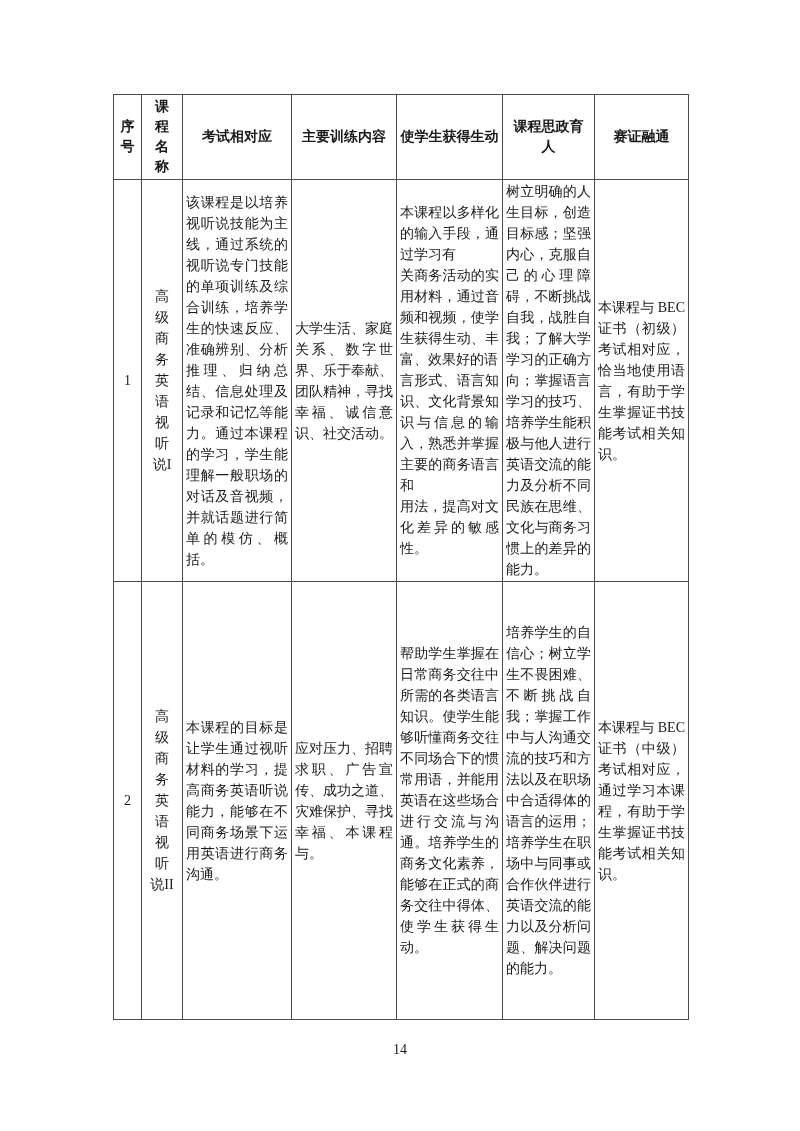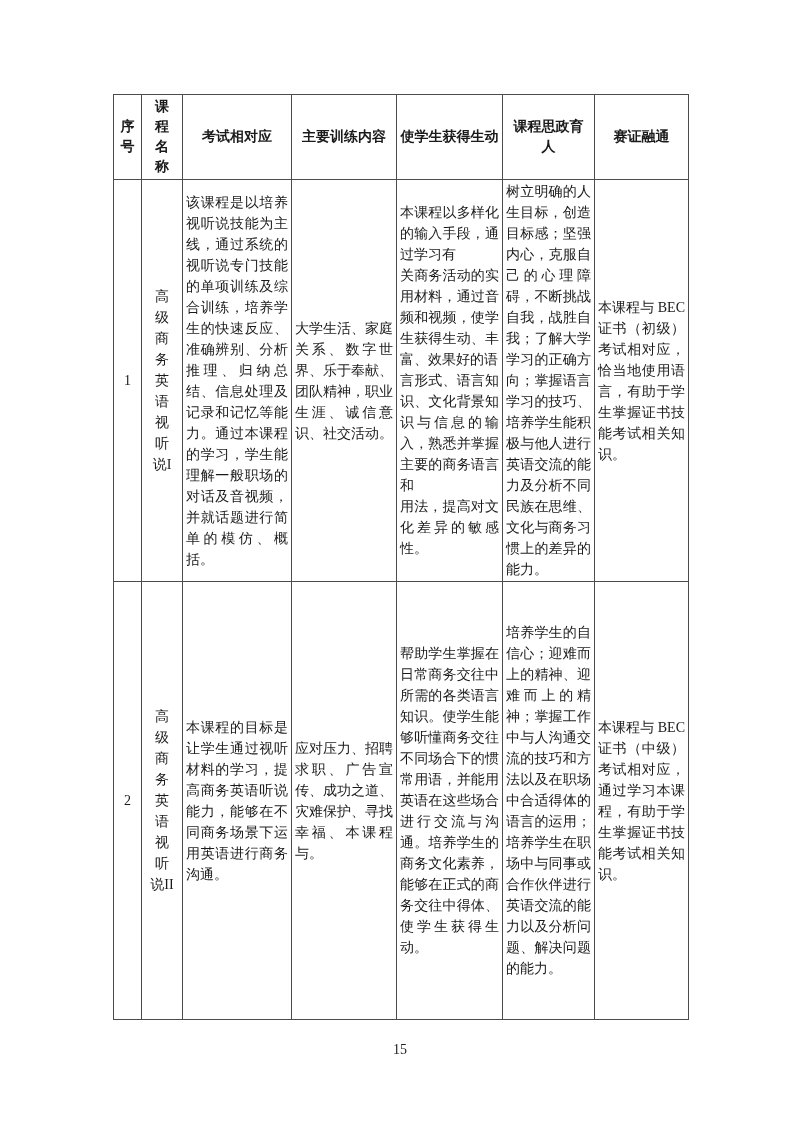--- a/index.html
+++ b/index.html
@@ -93,21 +93,21 @@
         <td class="center-cell">高
 级
 商
 务
 英
 语
 视
 听
 说I</td>
         <td>该课程是以培养视听说技能为主线，通过系统的视听说专门技能的单项训练及综合训练，培养学生的快速反应、准确辨别、分析推理、归纳总结、信息处理及记录和记忆等能力。通过本课程的学习，学生能理解一般职场的对话及音视频，并就话题进行简单的模仿、概括。</td>
-        <td>大学生活、家庭关系、数字世界、乐于奉献、团队精神，职业生涯、诚信意识、社交活动。</td>
+        <td>大学生活、家庭关系、数字世界、乐于奉献、团队精神，寻找幸福、诚信意识、社交活动。</td>
         <td>本课程以多样化的输入手段，通过学习有
 关商务活动的实用材料，通过音频和视频，使学生获得生动、丰富、效果好的语
 言形式、语言知识、文化背景知识与信息的输入，熟悉并掌握主要的商务语言和
 用法，提高对文化差异的敏感性。</td>
         <td>树立明确的人生目标，创造目标感；坚强内心，克服自己的心理障碍，不断挑战自我，战胜自我；了解大学学习的正确方向；掌握语言学习的技巧、培养学生能积极与他人进行英语交流的能力及分析不同民族在思维、文化与商务习惯上的差异的能力。</td>
         <td>本课程与 BEC 证书（初级）考试相对应，恰当地使用语言，有助于学生掌握证书技能考试相关知识。</td>
       </tr>
       <tr class="body-row-2">
         <td class="center-cell">2</td>
         <td class="center-cell">高
@@ -115,21 +115,21 @@
 商
 务
 英
 语
 视
 听
 说II</td>
         <td>本课程的目标是让学生通过视听材料的学习，提高商务英语听说能力，能够在不同商务场景下运用英语进行商务沟通。</td>
         <td>应对压力、招聘求职、广告宣传、成功之道、灾难保护、寻找幸福、本课程与。</td>
         <td>帮助学生掌握在日常商务交往中所需的各类语言知识。使学生能够听懂商务交往不同场合下的惯常用语，并能用英语在这些场合进行交流与沟通。培养学生的商务文化素养，能够在正式的商务交往中得体、使学生获得生动。</td>
-        <td>培养学生的自信心；迎难而上的精神、迎难而上的精神；掌握工作中与人沟通交流的技巧和方法以及在职场中合适得体的语言的运用；培养学生在职场中与同事或合作伙伴进行英语交流的能力以及分析问题、解决问题的能力。</td>
+        <td>培养学生的自信心；树立学生不畏困难、不断挑战自我；掌握工作中与人沟通交流的技巧和方法以及在职场中合适得体的语言的运用；培养学生在职场中与同事或合作伙伴进行英语交流的能力以及分析问题、解决问题的能力。</td>
         <td>本课程与 BEC 证书（中级）考试相对应，通过学习本课程，有助于学生掌握证书技能考试相关知识。</td>
       </tr>
     </tbody>
   </table>
 
-  <div class="page-number">15</div>
+  <div class="page-number">14</div>
 
 </div>
 
 </body></html>

